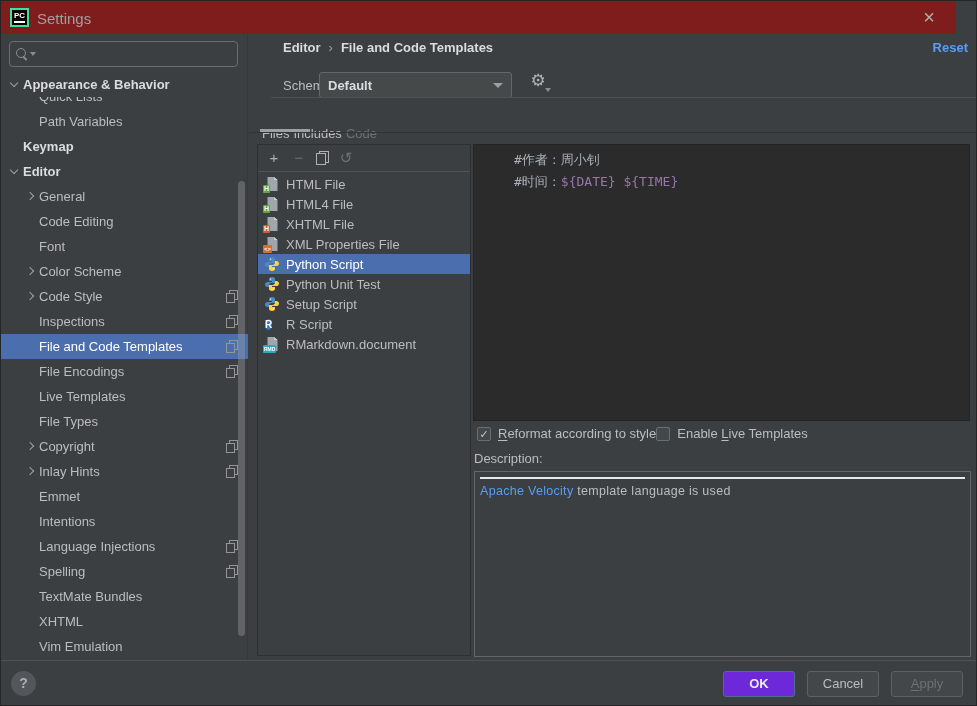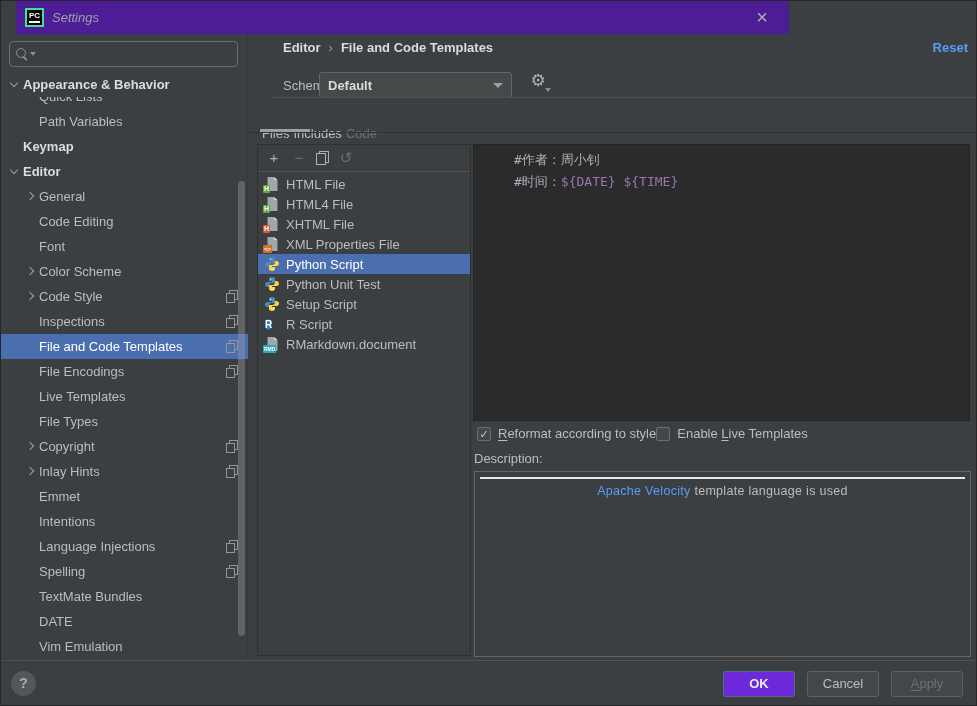--- a/index.html
+++ b/index.html
@@ -1,24 +1,24 @@
 <!DOCTYPE html>
 <html><head>
 <meta charset="utf-8">
 <style>
   * { margin:0; padding:0; box-sizing:border-box; }
   html,body { width:977px; height:706px; background:#2b2b2b; }
   body { font-family:"Liberation Sans", sans-serif; font-size:13px; color:#BBBDBF; }
   #window { position:relative; width:977px; height:706px; background:#3C3F41; overflow:hidden; border:1px solid #242627; }
 
   
-  #titlebar { position:absolute; left:15px; top:0; width:773px; height:33px; background:#4c1d95; }
+  #titlebar { position:absolute; left:0; top:0; width:955px; height:33px; background:#7f1d1d; }
   #app-logo { position:absolute; left:9px; top:7px; width:19px; height:19px; background:#000; border:2px solid #3EDFA0; display:flex; align-items:center; justify-content:center; }
   #app-logo span { color:#fff; font-size:8px; font-weight:bold; line-height:8px; border-bottom:2px solid #fff; padding-bottom:1px; }
-  #win-title { position:absolute; left:36px; top:9px; color:#9DA0A2; font-size:13px;font-style:italic; }
+  #win-title { position:absolute; left:36px; top:9px; color:#9DA0A2; font-size:15px; }
   #close-btn { position:absolute; right:14px; top:4px; width:26px; height:26px; color:#AFB1B3; font-size:20px; text-align:center; line-height:25px; cursor:default; }
 
   
   #sidebar { position:absolute; left:0; top:33px; width:247px; height:626px; background:#3C3F41; border-right:1px solid #36393B; }
   #search-box { position:absolute; left:8px; top:7px; width:229px; height:26px; border:1px solid #6B6E70; border-radius:4px; background:transparent; display:flex; align-items:center; padding-left:6px; }
   #search-input { flex:1; background:transparent; border:none; outline:none; color:#BBBDBF; font-family:"Liberation Sans",sans-serif; font-size:13px; height:22px; }
   .search-glass { position:relative; width:12px; height:14px; flex:none; }
   .search-glass::before { content:""; position:absolute; left:0; top:1px; width:8px; height:8px; border:1.5px solid #8A8D8F; border-radius:50%; }
   .search-glass::after { content:""; position:absolute; left:8px; top:9px; width:1.5px; height:5px; background:#8A8D8F; transform:rotate(-45deg); }
   .mini-caret { width:0; height:0; border-left:3px solid transparent; border-right:3px solid transparent; border-top:4px solid #8A8D8F; display:inline-block; margin-left:2px; flex:none; }
@@ -84,21 +84,21 @@
   .seg-variable { color:#9876AA; }
 
   
   #options-row { position:absolute; left:228px; top:392px; display:flex; align-items:center; }
   .cb-box { width:14px; height:14px; border:1px solid #6B6E70; border-radius:2px; background:#43494A; color:#C7C9CB; font-size:11px; line-height:13px; text-align:center; flex:none; }
   .cb-label { margin-left:7px; }
   .cb-group { display:flex; align-items:center; }
   #cb-group-2 { }
   u { text-underline-offset:2px; }
   #desc-label { position:absolute; left:225px; top:417px; }
-  #desc-panel { position:absolute; left:225px; top:437px; width:497px; height:186px; border:1px solid #646769; background:#3C3F41; padding:0 5px;text-align:center; }
+  #desc-panel { position:absolute; left:225px; top:437px; width:497px; height:186px; border:1px solid #646769; background:#3C3F41; padding:0 5px; }
   #desc-hr { margin-top:5px; height:2px; background:#E9E9E9; }
   #desc-text { margin-top:5px; font-size:12.5px; letter-spacing:0.3px; }
   .seg-link { color:#589DF6; }
   .seg-plain { color:#BBBDBF; }
 
   
   #footer { position:absolute; left:0; top:659px; width:977px; height:47px; background:#3C3F41; border-top:1px solid #515151; }
   #help-btn { position:absolute; left:10px; top:10px; width:25px; height:25px; border-radius:50%; background:#53565A; color:#AEB0B2; font-size:14px; font-weight:bold; text-align:center; line-height:25px; }
   #footer-buttons { position:absolute; right:15px; top:10px; display:flex; gap:12px; }
   .btn { width:72px; height:26px; border-radius:3px; text-align:center; line-height:24px; border:1px solid #5E6163; background:#43474A; color:#BBBDBF; }
@@ -238,21 +238,21 @@
           <span class="tree-spacer"></span>
           <span class="mod-icon"></span>
         </div>
         <div class="tree-row tree-indent2">
           <span class="chev none"></span>
           <span class="tree-label">TextMate Bundles</span>
           <span class="tree-spacer"></span>
         </div>
         <div class="tree-row tree-indent2">
           <span class="chev none"></span>
-          <span class="tree-label">DATE</span>
+          <span class="tree-label">XHTML</span>
           <span class="tree-spacer"></span>
         </div>
         <div class="tree-row tree-indent2">
           <span class="chev none"></span>
           <span class="tree-label">Vim Emulation</span>
           <span class="tree-spacer"></span>
         </div>
       </div>
     <div id="sidebar-scrollbar"></div>
   </div>

